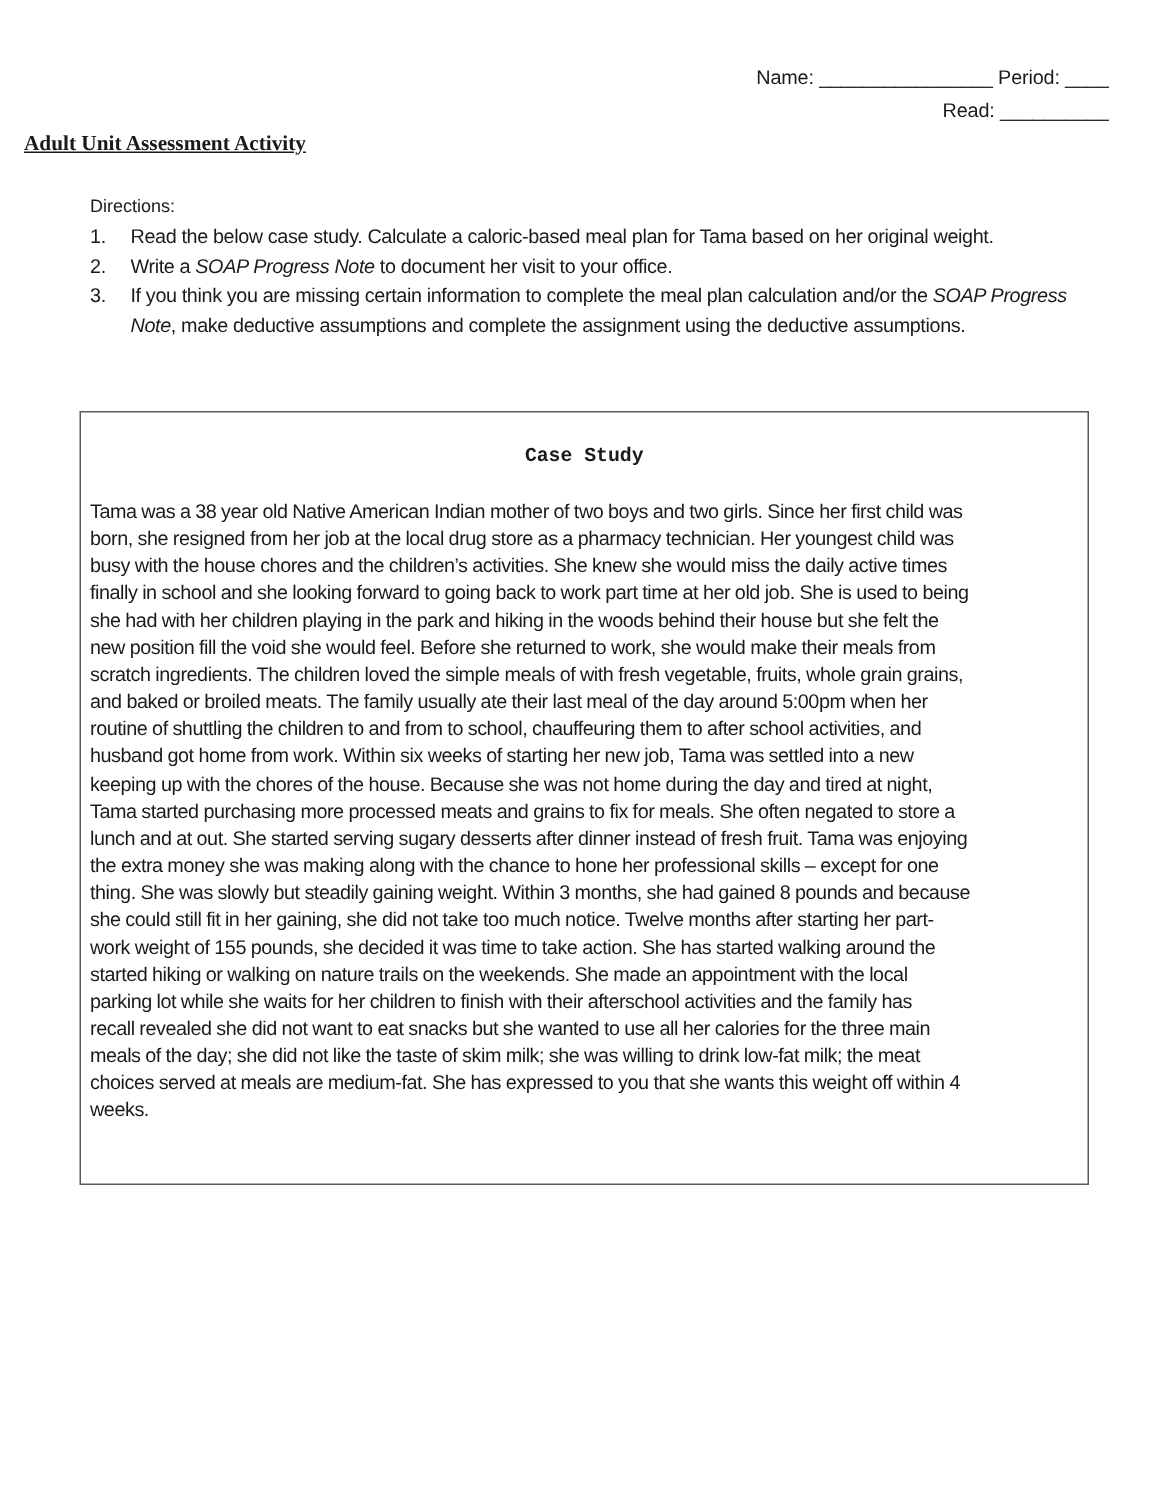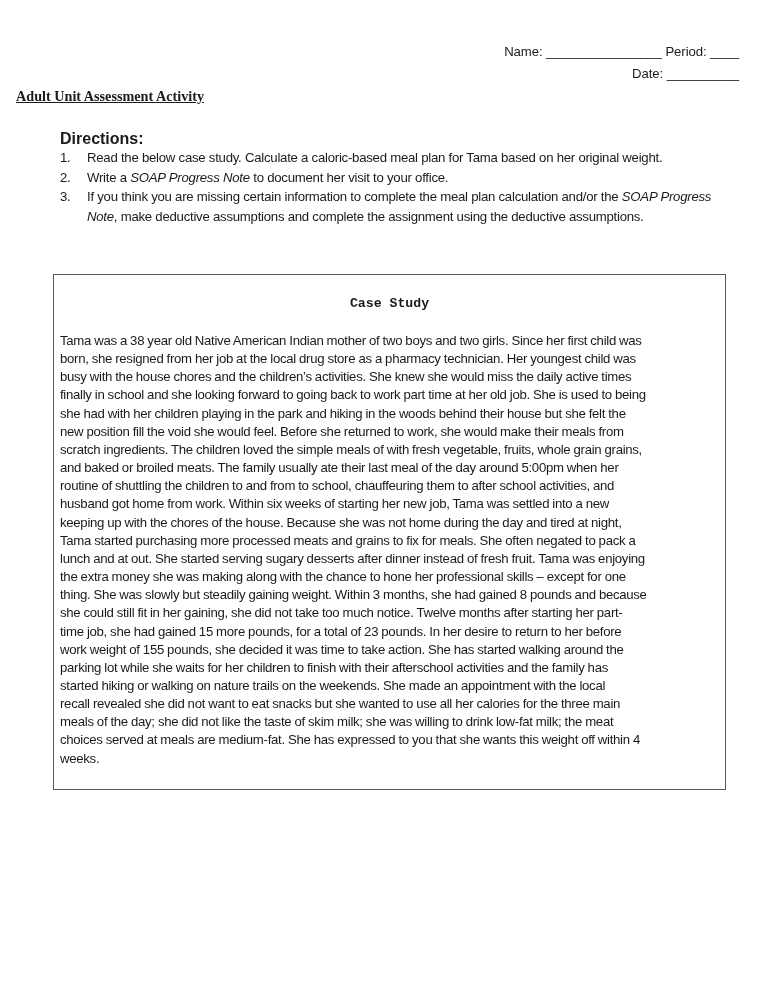--- a/index.html
+++ b/index.html
@@ -37,22 +37,22 @@
       text-align: left;
       font-family: "Liberation Serif", "DejaVu Serif", serif;
       font-weight: bold;
       font-size: 14.2px;
       text-decoration: underline;
     }
     .directions-heading {
       position: absolute;
       left: 44px;
       top: 130px;
-      font-weight: bold;
-      font-size: 16px;
+      font-weight: normal;
+      font-size: 12px;
     }
     .directions-list {
       position: absolute;
       left: 44px;
       top: 148px;
       width: 680px;
       margin: 0;
       padding: 0;
       list-style: none;
       font-size: 13.2px;
@@ -101,21 +101,21 @@
       display: block;
       white-space: nowrap;
     }
   </style>
 </head>
 <body>
 
 <div class="page">
 
   <div class="header-right name-line">Name: ________________ Period: ____</div>
-  <div class="header-right date-line">Date: __________</div>
+  <div class="header-right date-line">Read: __________</div>
 
   <div class="title">Adult Unit Assessment Activity</div>
 
   <div class="directions-heading">Directions:</div>
 
   <ol class="directions-list">
     <li>
       <span class="num">1.</span>
       <span>
         <span>Read the below case study.  Calculate a caloric-based meal plan for Tama based on her original weight.</span>
@@ -138,29 +138,28 @@
       <span class="case-line">born, she resigned from her job at the local drug store as a pharmacy technician.  Her youngest child was</span>
       <span class="case-line">busy with the house chores and the children’s activities.  She knew she would miss the daily active times</span>
       <span class="case-line">finally in school and she looking forward to going back to work part time at her old job.  She is used to being</span>
       <span class="case-line">she had with her children playing in the park and hiking in the woods behind their house but she felt the</span>
       <span class="case-line">new position fill the void she would feel.  Before she returned to work, she would make their meals from</span>
       <span class="case-line">scratch ingredients.  The children loved the simple meals of with fresh vegetable, fruits, whole grain grains,</span>
       <span class="case-line">and baked or broiled meats.  The family usually ate their last meal of the day around 5:00pm when her</span>
       <span class="case-line">routine of shuttling the children to and from to school, chauffeuring them to after school activities, and</span>
       <span class="case-line">husband got home from work.  Within six weeks of starting her new job, Tama was settled into a new</span>
       <span class="case-line">keeping up with the chores of the house.  Because she was not home during the day and tired at night,</span>
-      <span class="case-line">Tama started purchasing more processed meats and grains to fix for meals.  She often negated to pack a</span>
+      <span class="case-line">Tama started purchasing more processed meats and grains to fix for meals.  She often negated to store a</span>
       <span class="case-line">lunch and at out.  She started serving sugary desserts after dinner instead of fresh fruit.  Tama was enjoying</span>
       <span class="case-line">the extra money she was making along with the chance to hone her professional skills – except for one</span>
       <span class="case-line">thing.  She was slowly but steadily gaining weight.  Within 3 months, she had gained 8 pounds and because</span>
       <span class="case-line">she could still fit in her gaining, she did not take too much notice.  Twelve months after starting her part-</span>
-      <span class="case-line">time job, she had gained 15 more pounds, for a total of 23 pounds.  In her desire to return to her before</span>
       <span class="case-line">work weight of 155 pounds, she decided it was time to take action.  She has started walking around the</span>
+      <span class="case-line">started hiking or walking on nature trails on the weekends.  She made an appointment with the local</span>
       <span class="case-line">parking lot while she waits for her children to finish with their afterschool activities and the family has</span>
-      <span class="case-line">started hiking or walking on nature trails on the weekends.  She made an appointment with the local</span>
       <span class="case-line">recall revealed she did not want to eat snacks but she wanted to use all her calories for the three main</span>
       <span class="case-line">meals of the day; she did not like the taste of skim milk; she was willing to drink low-fat milk; the meat</span>
       <span class="case-line">choices served at meals are medium-fat.  She has expressed to you that she wants this weight off within 4</span>
       <span class="case-line">weeks.</span>
     </div>
   </div>
 
 </div>
 
 </body></html>

